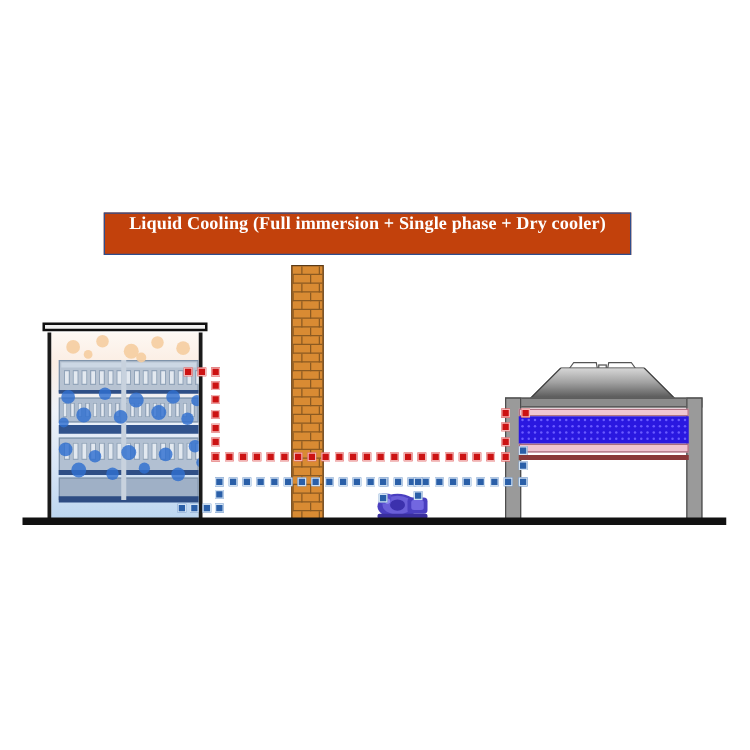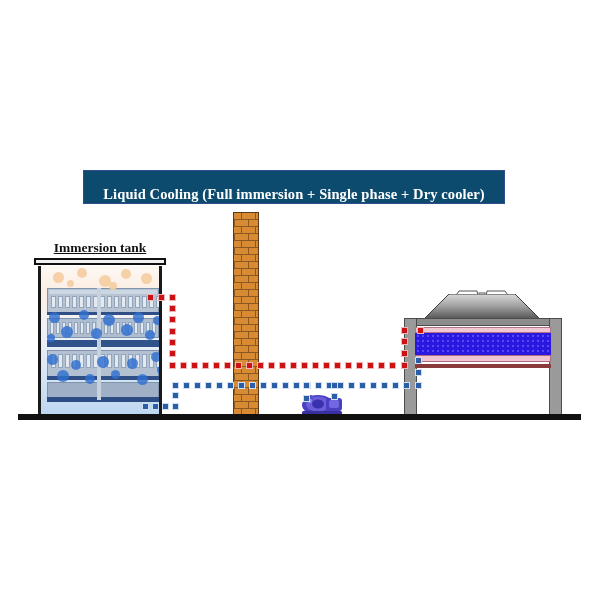--- a/index.html
+++ b/index.html
@@ -2,22 +2,22 @@
 <html><head>
 <meta charset="utf-8">
 <style>
   html,body{margin:0;padding:0;background:#ffffff;}
   body{width:600px;height:600px;font-family:"Liberation Serif",serif;overflow:hidden;}
   #stage{position:relative;width:600px;height:600px;background:#fff;}
 
   
   .title-bar{
     position:absolute;left:83px;top:170px;width:420px;height:32px;
-    background:#0c4a6e;border:1px solid #2f4d8c;
-    display:flex;align-items:flex-end;justify-content:center;
+    background:#c2410c;border:1px solid #2f4d8c;
+    display:flex;align-items:flex-start;justify-content:center;
   }
   .title-bar span{
     color:#ffffff;font-family:"Liberation Serif",serif;font-weight:bold;
     font-size:14.5px;letter-spacing:.1px;white-space:nowrap;
   }
 
   
   .ground{position:absolute;left:18px;top:414px;width:563px;height:6px;background:#111111;}
 
   
@@ -73,21 +73,20 @@
 </style>
 </head>
 <body>
 
 <div id="stage">
 
   <div class="title-bar">
     <span>Liquid Cooling (Full immersion + Single phase + Dry cooler)</span>
   </div>
 
-  <div class="tank-label">Immersion tank</div>
   <div class="tank-lid"></div>
   <div class="tank-body">
     <div class="tank-fluid" id="tank-fluid">
         <div class="rack" style="left: 6px; top: 22px; width: 112px; height: 26px; background: rgb(183, 195, 210);"></div>
         <div class="rack-lite" style="left: 8px; top: 24px; width: 108px; height: 4px;"></div>
         <div class="rack-slot" style="left: 10px; top: 30px; width: 5px; height: 12px;"></div>
         <div class="rack-slot" style="left: 17px; top: 30px; width: 5px; height: 12px;"></div>
         <div class="rack-slot" style="left: 24px; top: 30px; width: 5px; height: 12px;"></div>
         <div class="rack-slot" style="left: 31px; top: 30px; width: 5px; height: 12px;"></div>
         <div class="rack-slot" style="left: 38px; top: 30px; width: 5px; height: 12px;"></div>

